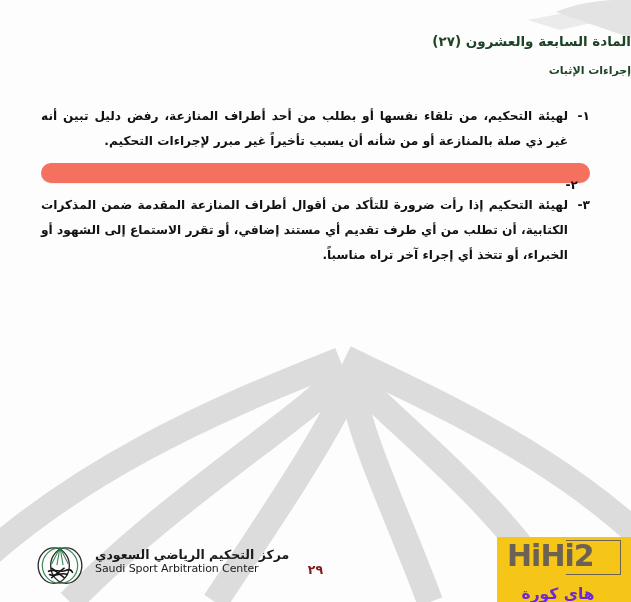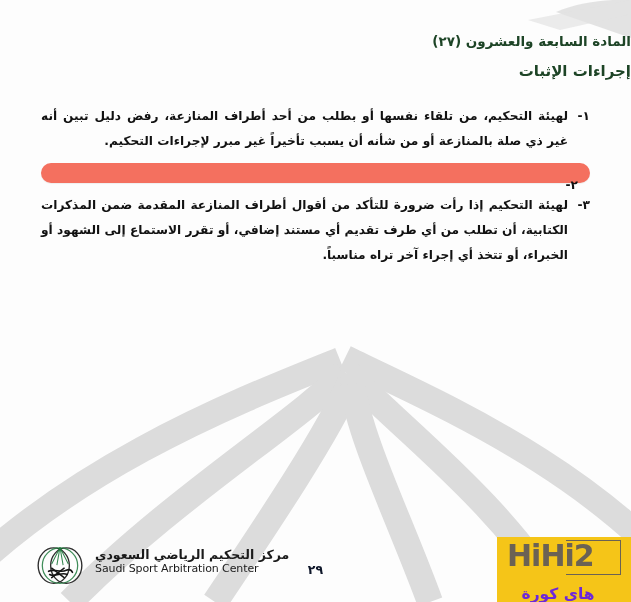--- a/index.html
+++ b/index.html
@@ -44,21 +44,21 @@
   }
   .doc-title {
     font-size: 13.5px;
     font-weight: bold;
     color: #1d4426;
     letter-spacing: 0px;
     line-height: 18px;
   }
   .doc-subtitle {
     margin-top: 12px;
-    font-size: 15px;
+    font-size: 11px;
     font-weight: bold;
     color: #1d4426;
     line-height: 18px;
   }
 
   
   .clauses {
     position: absolute;
     top: 104px;
     right: 41px;
@@ -144,21 +144,21 @@
     margin-top: 1px;
   }
   .page-number {
     position: absolute;
     left: 0;
     right: 0;
     bottom: 25px;
     text-align: center;
     font-size: 12.5px;
     font-weight: bold;
-    color: #0f172a;
+    color: #7f1d1d;
     direction: rtl;
   }
 
   
   #hihi-badge {
     position: absolute;
     left: 497px;
     top: 537px;
     width: 134px;
     height: 72px;

